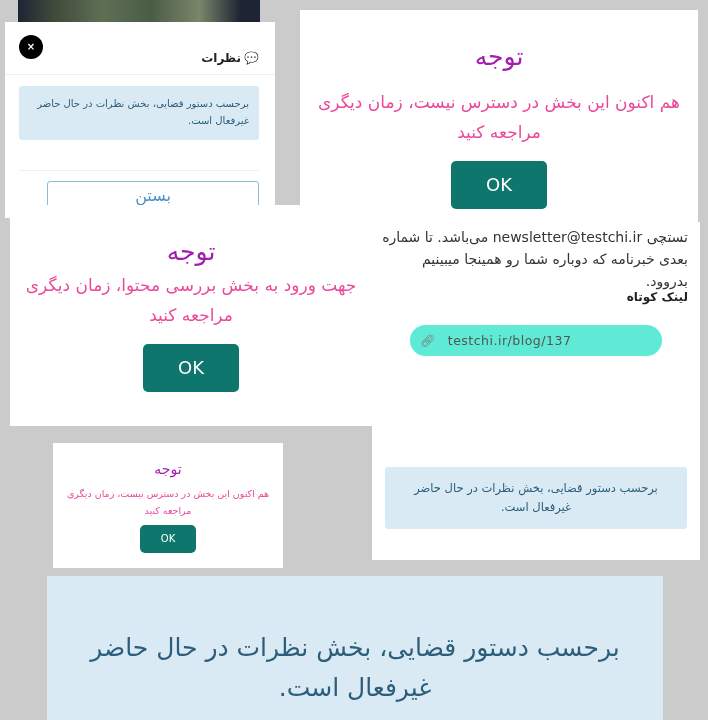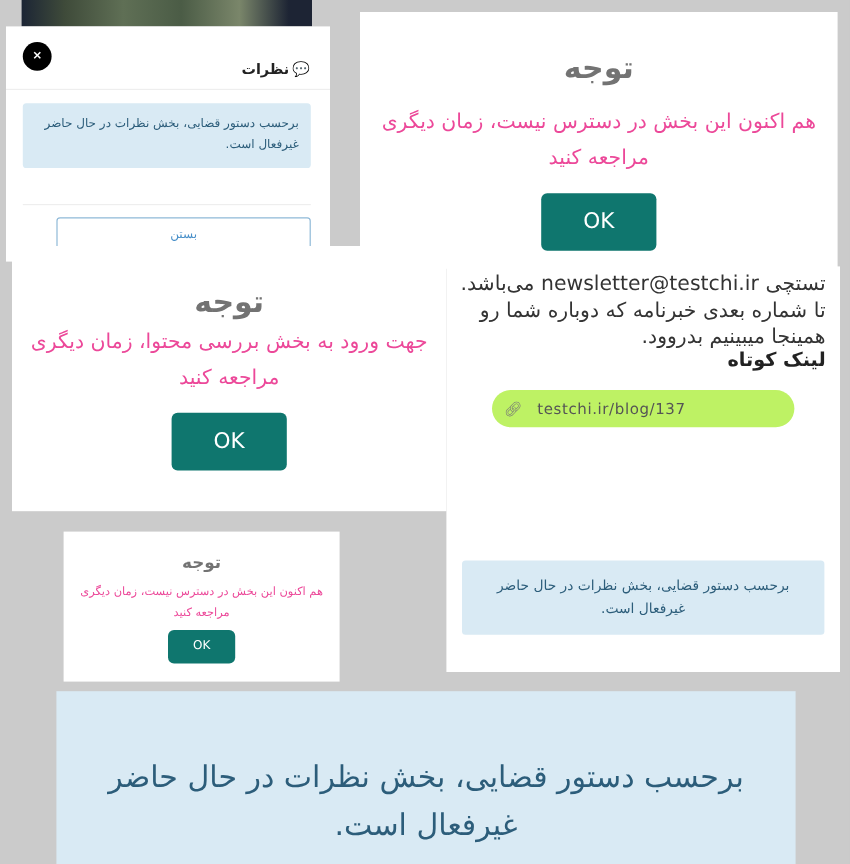--- a/index.html
+++ b/index.html
@@ -18,36 +18,36 @@
   #pA .head { position:absolute; left:0; right:0; top:0; height:52px; border-bottom:1px solid #eee; }
   #pA .close-btn { position:absolute; left:14px; top:13px; width:24px; height:24px; border-radius:50%;
     background:#000; color:#fff; font-size:10px; line-height:24px; text-align:center; font-weight:bold; }
   #pA .title { position:absolute; right:16px; top:29px; font-size:12px; font-weight:bold; color:#222; }
   #pA .title .ico { color:#4a90c9; font-weight:normal; margin-left:3px; }
   #pA .alert { position:absolute; left:14px; right:16px; top:64px; height:54px;
     background:#d9eaf4; border-radius:3px; color:#2c5d7a; font-size:10px; line-height:17px;
     padding:9px 10px; box-sizing:border-box; text-align:right; }
   #pA .sep { position:absolute; left:14px; right:16px; top:148px; border-top:1px solid #eee; }
   #pA .closebtn { position:absolute; left:14px; right:16px; top:159px; height:28px;
-    border:1px solid #8fb9d8; border-radius:3px; color:#4a90c9; font-size:10px; text-align:center; line-height:28px;margin-left:28px; }
+    border:1px solid #8fb9d8; border-radius:3px; color:#4a90c9; font-size:16px; text-align:center; line-height:28px;margin-left:28px; }
 
   
   #pB { left:300px; top:10px; width:398px; height:214px; text-align:center; }
-  .notice-title { font-weight:bold; color:#737373; }
+  .notice-title { font-weight:normal; color:#a21caf; }
   .notice-msg { color:#ec4899; }
   .ok-btn { display:inline-block; background:#0f766e; color:#fff; border-radius:5px; text-align:center; }
   #pB .notice-title { margin-top:32px; font-size:25px; }
   #pB .notice-msg { margin:16px auto 0; font-size:17px; line-height:30px; width:370px; }
   #pB .ok-btn { margin-top:14px; width:96px; height:48px; line-height:48px; font-size:18px; }
 
   
   #pC { left:372px; top:222px; width:328px; height:338px; }
-  #pC .para { position:absolute; right:12px; top:4px; width:310px; font-size:17px; line-height:22px; color:#333; text-align:right; }
-  #pC .label { position:absolute; right:12px; top:68px; font-size:16px; font-weight:bold; color:#222; }
-  #pC .link { position:absolute; left:38px; top:103px; width:252px; height:31px; background:#bef264; border-radius:16px;
+  #pC .para { position:absolute; right:12px; top:4px; width:310px; font-size:14px; line-height:22px; color:#333; text-align:right; }
+  #pC .label { position:absolute; right:12px; top:68px; font-size:12px; font-weight:bold; color:#222; }
+  #pC .link { position:absolute; left:38px; top:103px; width:252px; height:31px; background:#5eead4; border-radius:16px;
     direction:ltr; font-size:12.5px; color:#555; line-height:31px; letter-spacing:0.5px; }
   #pC .link .lico { display:inline-block; margin-left:10px; margin-right:12px; color:#777; font-size:12px; }
   #pC .alert { position:absolute; left:13px; right:13px; top:245px; height:62px; background:#d9eaf4; border-radius:3px;
     color:#2c5d7a; font-size:11.5px; line-height:19px; text-align:center; padding:12px 20px; box-sizing:border-box; }
 
   
   #pD { left:10px; top:205px; width:362px; height:221px; text-align:center; }
   #pD .notice-title { margin-top:32px; font-size:25px; }
   #pD .notice-msg { margin:4px auto 0; font-size:17px; line-height:30px; width:340px;text-align:center; }
   #pD .ok-btn { margin-top:14px; width:96px; height:48px; line-height:48px; font-size:18px; }

